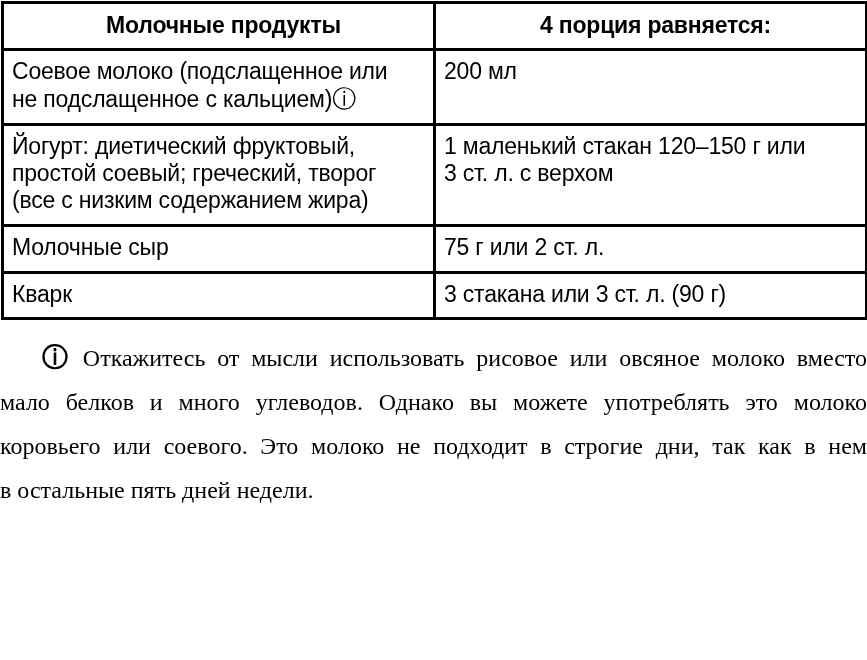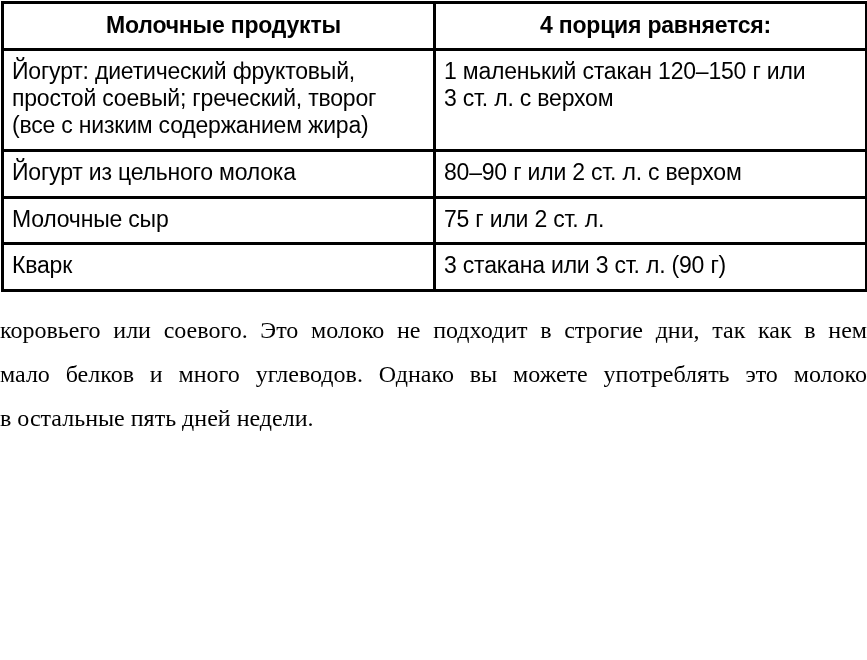--- a/index.html
+++ b/index.html
@@ -81,38 +81,40 @@
       <col>
     </colgroup>
   <thead>
     <tr>
       <th>Молочные продукты</th>
       <th>4 порция равняется:</th>
     </tr>
   </thead>
   <tbody>
     <tr>
+      <td><span>Соевое молоко (подслащенное или
+не подслащенное с кальцием)</span><span class="tbl-info-icon">ⓘ</span></td>
+      <td><span>200 мл</span></td>
+    </tr>
+    <tr>
       <td><span>Йогурт: диетический фруктовый,
 простой соевый; греческий, творог
 (все с низким содержанием жира)</span></td>
       <td><span>1 маленький стакан 120–150 г или
 3 ст. л. с верхом</span></td>
-    </tr>
-    <tr>
-      <td><span>Йогурт из цельного молока</span></td>
-      <td><span>80–90 г или 2 ст. л. с верхом</span></td>
     </tr>
     <tr>
       <td><span>Молочные сыр</span></td>
       <td><span>75 г или 2 ст. л.</span></td>
     </tr>
     <tr>
       <td><span>Кварк</span></td>
       <td><span>3 стакана или 3 ст. л. (90 г)</span></td>
     </tr>
   </tbody>
 </table>
 
 <div class="footnote">
+  <div class="fn-line fn-just fn-first"><span class="fn-info-icon">ⓘ</span><span>Откажитесь от мысли использовать рисовое или овсяное молоко вместо</span></div>
+  <div class="fn-line fn-just">мало белков и много углеводов. Однако вы можете употреблять это молоко</div>
   <div class="fn-line fn-just">коровьего или соевого. Это молоко не подходит в строгие дни, так как в нем</div>
-  <div class="fn-line fn-just">мало белков и много углеводов. Однако вы можете употреблять это молоко</div>
   <div class="fn-line fn-last">в остальные пять дней недели.</div>
 </div>
 
 </body></html>

